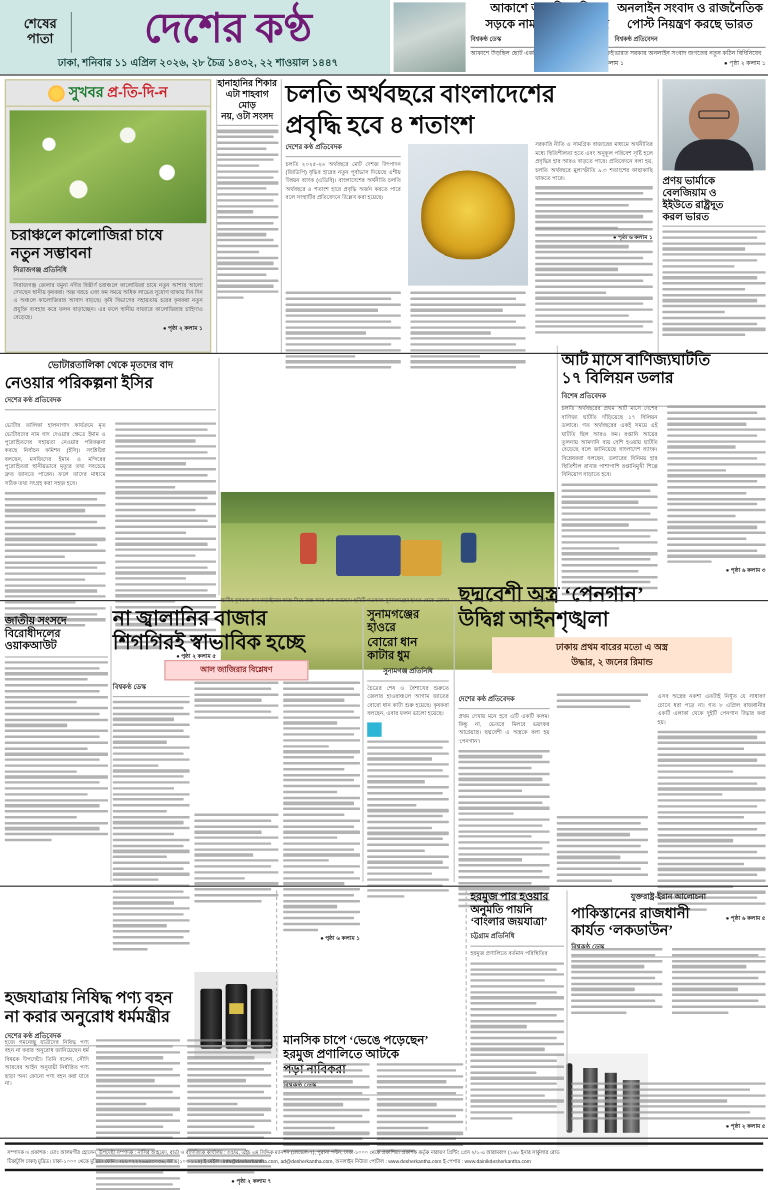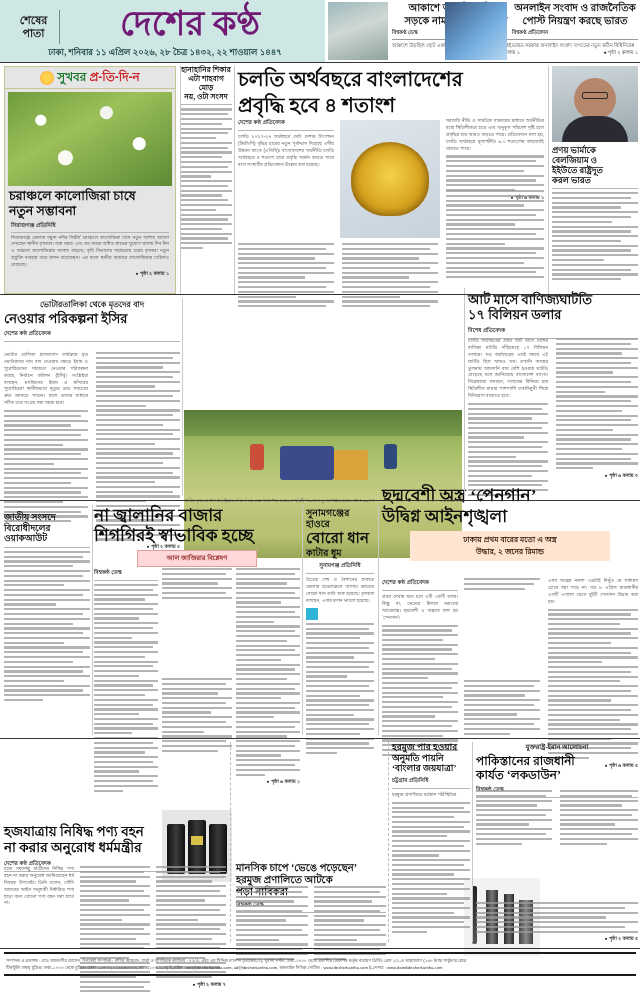--- a/index.html
+++ b/index.html
@@ -650,21 +650,21 @@
       <span class="s100"></span>
         <span class="s92"></span>
         <span class="s100"></span>
         <span class="s45"></span>
     </div>
     <div class="cont">● পৃষ্ঠা ৬ কলাম ১</div>
   </div>
 
   <div class="col" style="left:306px;top:508px;width:68px;">
     <div class="hl" style="font-size:9.5px;">সুনামগঞ্জের হাওরে</div>
-    <div class="hl" style="font-size:15px;">বোরো ধান</div>
+    <div class="hl" style="font-size:10px;">বোরো ধান</div>
     <div class="hl" style="font-size:9.5px;">কাটার ধুম</div>
     <div class="byline" style="text-align:center;margin-top:2px;">সুনামগঞ্জ প্রতিনিধি</div>
     <div class="rule"></div>
     <div class="body-col">চৈত্রের শেষ ও বৈশাখের শুরুতে জেলার হাওরাঞ্চলে আগাম জাতের বোরো ধান কাটা শুরু হয়েছে। কৃষকরা বলছেন, এবার ফলন ভালো হয়েছে।</div>
     <div style="width:12px;height:12px;background:#2fb6d6;margin-top:3px;"></div>
     <div class="lines" style="margin-top:3px">
       <span class="s100"></span>
         <span class="s92"></span>
         <span class="s100"></span>
         <span class="s80"></span>

